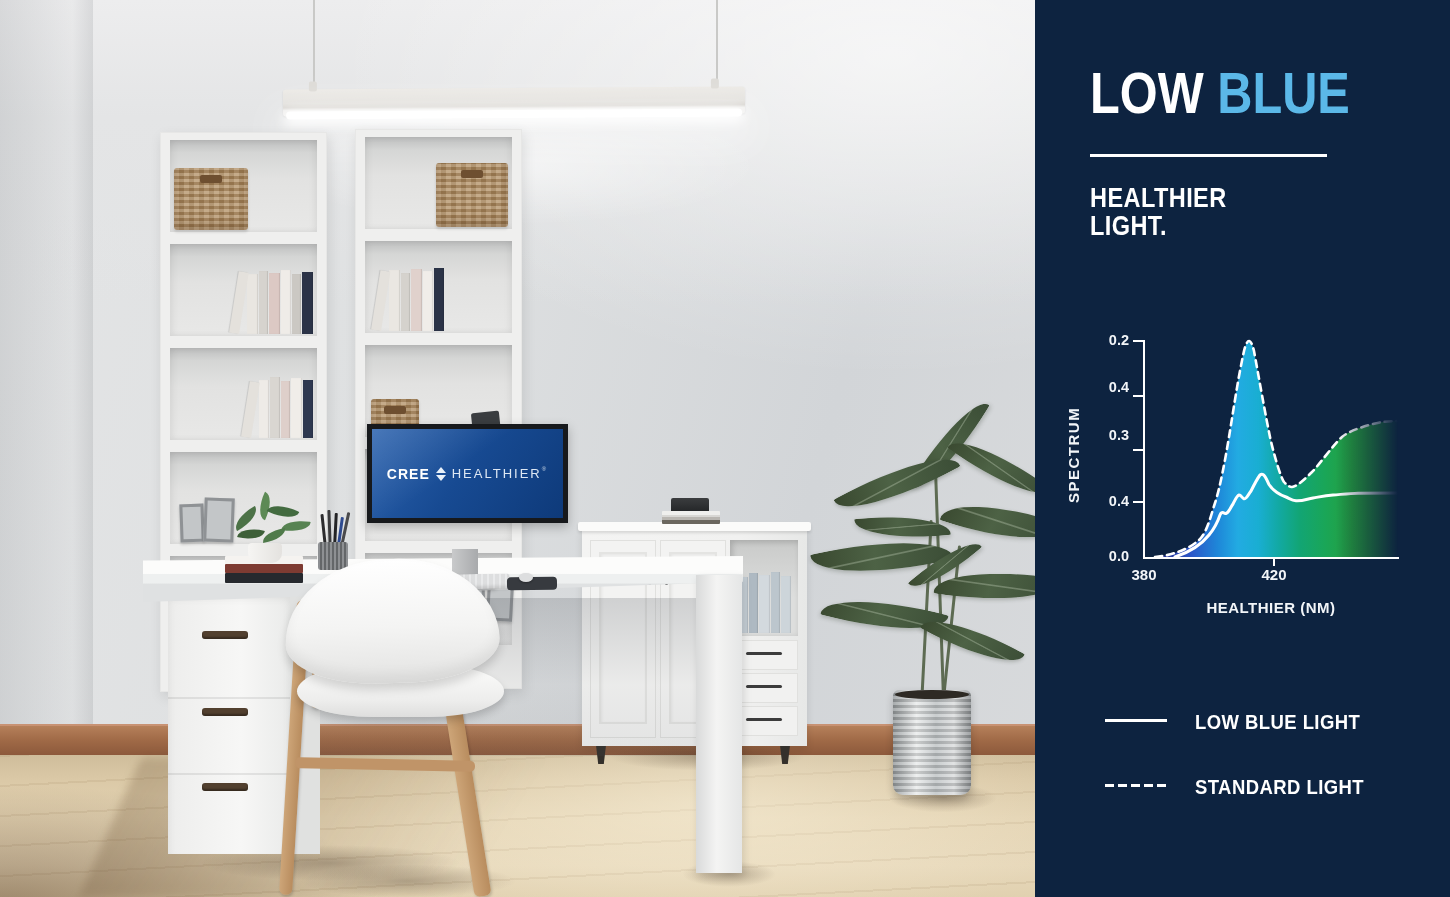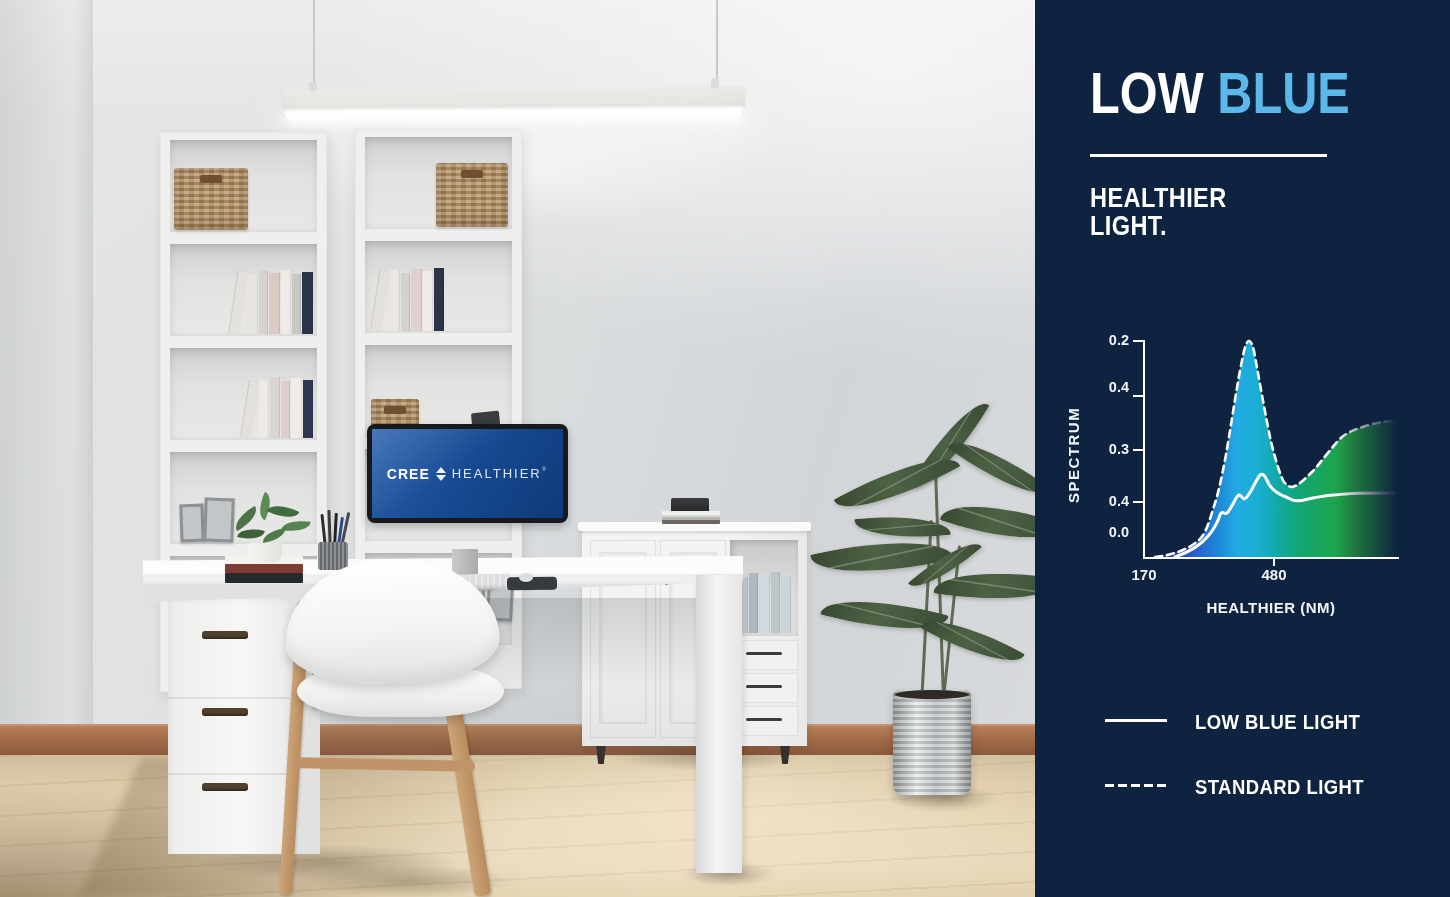--- a/index.html
+++ b/index.html
@@ -124,21 +124,21 @@
     clip-path:polygon(0% 10%, 100% 0%, 100% 56%, 0% 100%);
     background:linear-gradient(to bottom, #fcfcfb 0 38%, #eef0f0 40% 58%, #dfe1e2 62%);
     filter:drop-shadow(0 5px 6px rgba(0,0,0,0.13)); }
   .desk-leg { left:696px; top:575px; width:46px; height:298px;
     background:linear-gradient(to right, #d9dada, #f4f4f3 45%, #e5e6e6);
     box-shadow:2px 3px 8px rgba(0,0,0,0.12); }
 
   
   .book-stack { left:225px; top:556px; width:78px; height:28px; }
   .book-stack div { position:absolute; left:0; right:0; border-radius:1px; }
-  .monitor { left:367px; top:424px; width:201px; height:99px; background:#17191c; border-radius:8px;
+  .monitor { left:367px; top:424px; width:201px; height:99px; background:#17191c; border-radius:0;
     box-shadow:0 4px 10px rgba(0,0,0,0.25); padding:5px; }
   .mscreen { position:relative; width:100%; height:100%;
     background:
       linear-gradient(145deg, rgba(255,255,255,0.14), rgba(255,255,255,0) 45%),
       linear-gradient(125deg, #2b62ae 0%, #174a92 48%, #0e3a7a 100%);
     display:flex; align-items:center; justify-content:center; }
   .mlogo { display:flex; align-items:center; gap:6px; color:#fff; }
   .mlogo .brand { font-weight:bold; font-size:14px; letter-spacing:1px; }
   .mlogo .prod { font-weight:normal; font-size:13px; letter-spacing:2px; color:#dde7f3; }
   .mlogo sup { font-size:6px; vertical-align:top; color:#c9d6e6; }
@@ -395,23 +395,23 @@
     <div class="abs subtitle cond">
       <div>HEALTHIER</div>
       <div>LIGHT.</div>
     </div>
 
     <div>
       <div class="abs spectrum-label">SPECTRUM</div>
 
       <div class="ylab" style="top:332px">0.2</div>
       <div class="ylab" style="top:379px">0.4</div>
-      <div class="ylab" style="top:441px">0.3</div>
+      <div class="ylab" style="top:427px">0.3</div>
       <div class="ylab" style="top:493px">0.4</div>
-      <div class="ylab" style="top:524px">0.0</div>
+      <div class="ylab" style="top:548px">0.0</div>
       <div class="ytick" style="top:340px"></div>
       <div class="ytick" style="top:395px"></div>
       <div class="ytick" style="top:449px"></div>
       <div class="ytick" style="top:501px"></div>
 
       <svg id="chart-svg" width="258" height="226" viewBox="0 0 258 226">
         <defs>
           <linearGradient id="spec" x1="0" y1="0" x2="258" y2="0" gradientUnits="userSpaceOnUse">
             <stop offset="0" stop-color="#1e2a78"></stop>
             <stop offset="0.08" stop-color="#2a3a9c"></stop>
@@ -452,22 +452,22 @@
             C 101,166.5 103,162 106,158 C 109,152 112,146 115,142 Q 116.5,140.8 118,141.5
             C 121,143.5 122,148 124,151.5 C 127,156 129,157.5 132,159.5 C 136,162.3 138,163 141,164
             C 144,165.2 147,167.5 151,167.8 C 158,168.2 162,166 168,165 C 175,163.8 180,162.6 188,162
             C 196,161.4 205,160.4 213,160.2 L 256,160"></path>
         </g>
       </svg>
 
       <div class="abs yaxis"></div>
       <div class="abs xaxis"></div>
       <div class="abs xtick480"></div>
-      <div class="xlab" style="left:92px">170</div>
-      <div class="xlab" style="left:222px">480</div>
+      <div class="xlab" style="left:92px">380</div>
+      <div class="xlab" style="left:222px">420</div>
       <div class="abs wavelength-label">HEALTHIER (NM)</div>
     </div>
 
     <div class="legend-row" style="top:710px">
       <div class="leg-solid"></div>
       <div class="leg-label">LOW BLUE LIGHT</div>
     </div>
     <div class="legend-row" style="top:775px">
       <div class="leg-dashed"></div>
       <div class="leg-label">STANDARD LIGHT</div>

